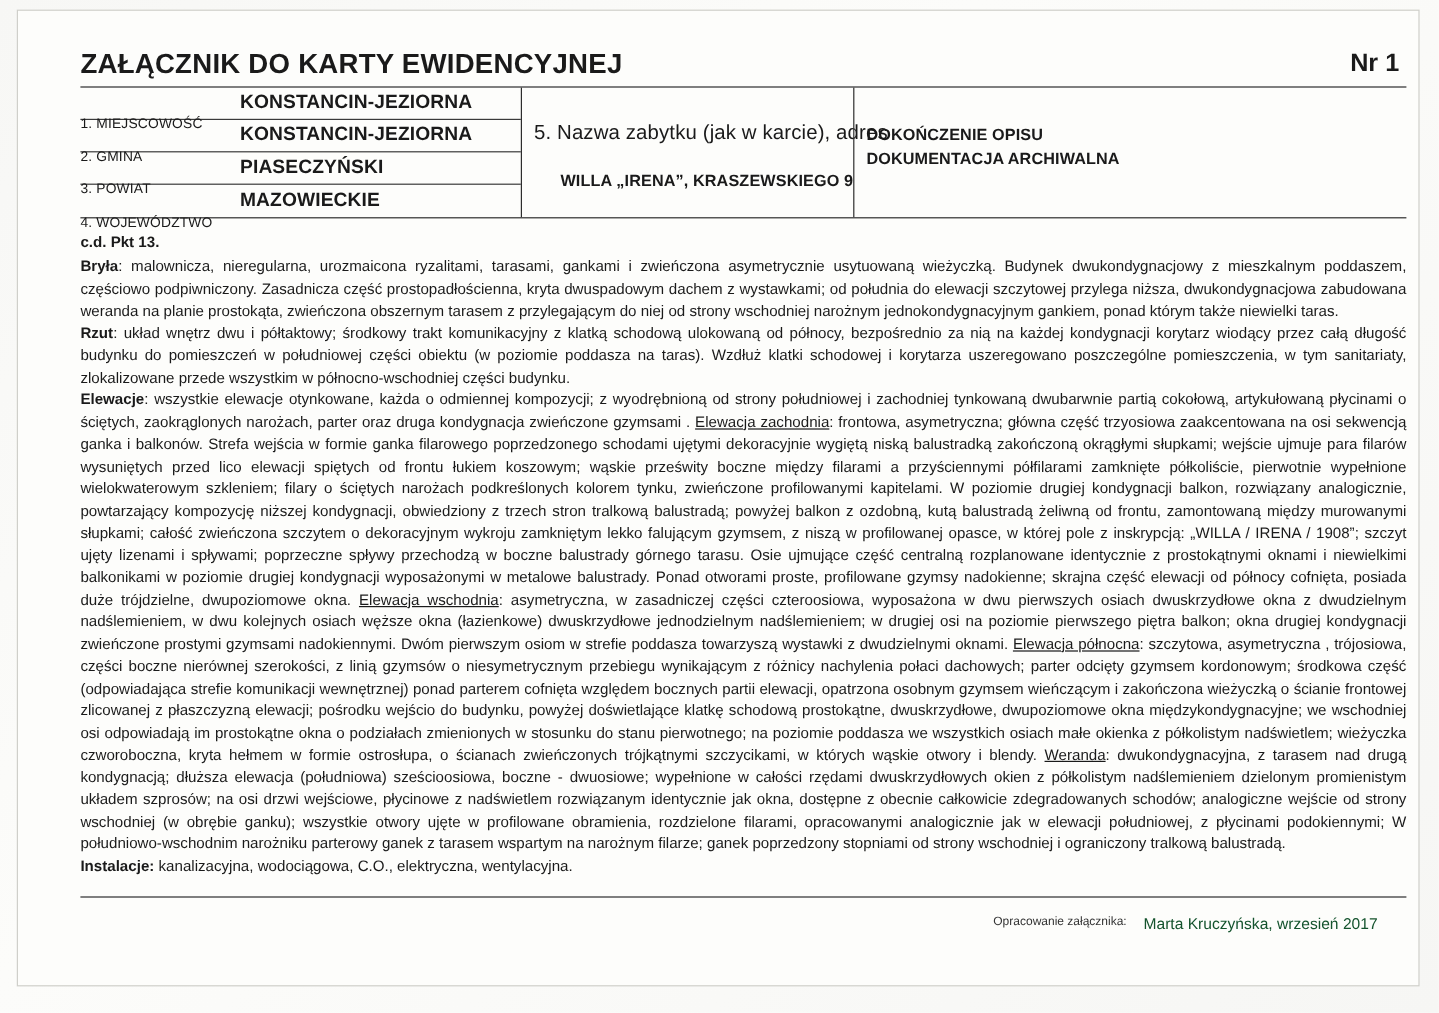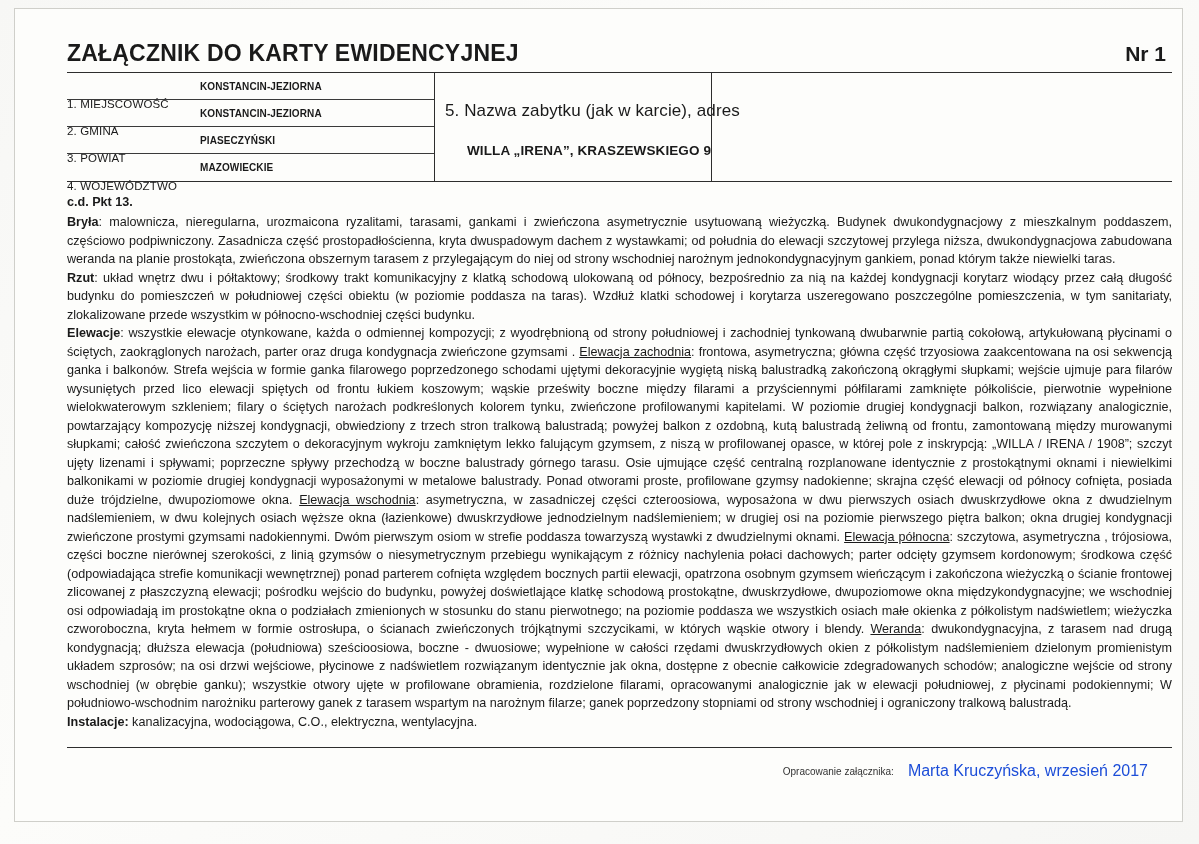--- a/index.html
+++ b/index.html
@@ -38,21 +38,21 @@
     position: absolute;
     left: 52px;
     top: 32px;
     width: 1105px;
     box-sizing: border-box;
   }
 
   
   .header-row {
     display: flex;
-    align-items: flex-end;
+    align-items: flex-start;
     justify-content: space-between;
     padding-bottom: 4px;
   }
   .doc-title {
     font-size: 23px;
     font-weight: bold;
     letter-spacing: .2px;
     line-height: 1.1;
     white-space: nowrap;
   }
@@ -98,21 +98,21 @@
   .id-row:last-child { border-bottom: none; }
   .id-label {
     width: 133px;
     flex: none;
     font-size: 11.5px;
     letter-spacing: .15px;
     white-space: nowrap;
     margin-top: 36px;
   }
   .id-value {
-    font-size: 10px;
+    font-size: 16px;
     font-weight: bold;
     letter-spacing: .1px;
     white-space: nowrap;
   }
   .cell-caption {
     font-size: 17px;
     letter-spacing: .1px;
     white-space: nowrap;
     margin-top: 20px;
   }
@@ -166,22 +166,22 @@
     padding-right: 24px;
     gap: 14px;
   }
   .footer-label {
     font-size: 10px;
     color: #333;
     padding-bottom: 3px;
     white-space: nowrap;
   }
   .footer-author {
-    font-size: 16px;
-    color: #1d4ed8;
+    font-size: 13px;
+    color: #14532d;
     white-space: nowrap;
   }
 </style>
 </head>
 <body>
 
 <div id="scan-page">
   <div id="page-frame">
     <div id="content">
 
@@ -210,20 +210,24 @@
             <span class="id-value">MAZOWIECKIE</span>
           </div>
         </div>
 
         <div class="col-mid">
           <div class="cell-caption">5. Nazwa zabytku (jak w karcie), adres</div>
           <div class="cell-main">WILLA „IRENA”, KRASZEWSKIEGO 9</div>
         </div>
 
         <div class="col-right">
+          <div class="cell-main-left">
+            <div>DOKOŃCZENIE OPISU</div>
+            <div>DOKUMENTACJA ARCHIWALNA</div>
+          </div>
         </div>
 
       </div>
 
       <div id="body-block">
         <div class="section-head">c.d. Pkt 13.</div>
 
         <p class="para">
           <b>Bryła</b><span>: </span><span>malownicza, nieregularna, urozmaicona ryzalitami, tarasami, gankami i zwieńczona asymetrycznie usytuowaną wieżyczką. Budynek dwukondygnacjowy z mieszkalnym poddaszem, częściowo podpiwniczony. Zasadnicza część prostopadłościenna, kryta dwuspadowym dachem z wystawkami; od południa do elewacji szczytowej przylega niższa, dwukondygnacjowa zabudowana weranda na planie prostokąta, zwieńczona obszernym tarasem z przylegającym do niej od strony wschodniej narożnym jednokondygnacyjnym gankiem, ponad którym także niewielki taras.</span>
         </p>

